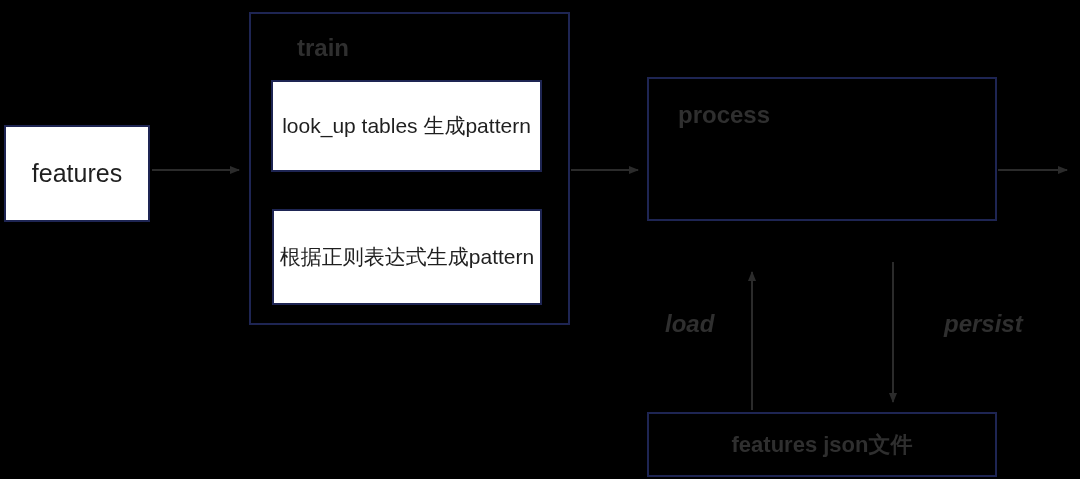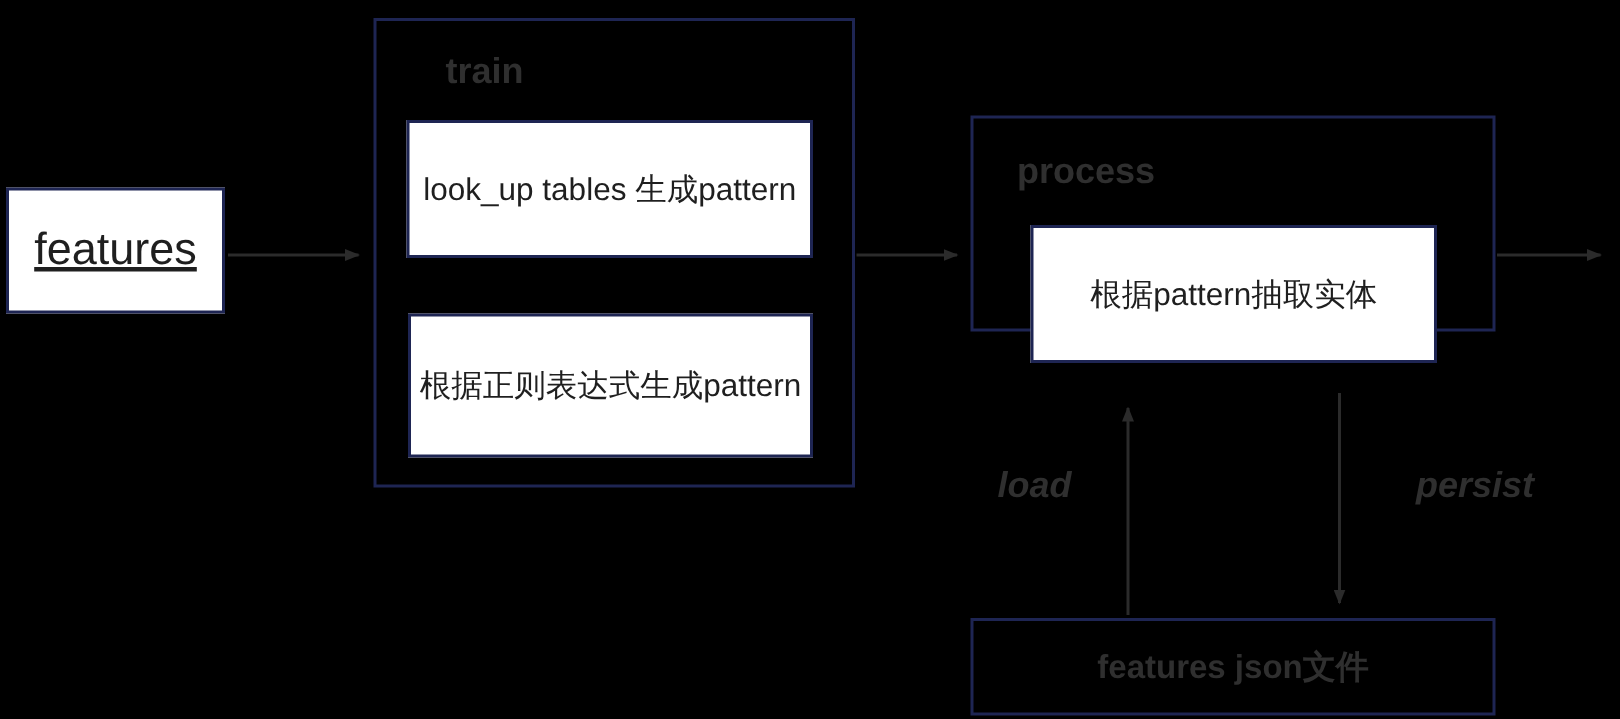--- a/index.html
+++ b/index.html
@@ -53,21 +53,21 @@
     position: absolute;
     font-weight: bold;
     color: var(--labelGray, #2f2f2f);
     font-size: 24px;
     line-height: 1;
     white-space: nowrap;
     font-style: italic;
   }
 
   
-  .features-box { left: 4px; top: 125px; width: 146px; height: 84px; font-size: 30px; text-decoration: underline; }
+  .features-box { left: 4px; top: 125px; width: 146px; height: 97px; font-size: 25px; }
 
   
   .train-group { left: 249px; top: 12px; width: 321px; height: 313px; padding-left: 48px; }
   .train-label { left: 46px; top: 22px; }
   .train-item-1 { left: 20px; top: 66px; width: 271px; height: 92px; font-size: 21px; }
   .train-item-2 { left: 21px; top: 195px; width: 270px; height: 96px; font-size: 21px; }
 
   
   .process-group { left: 647px; top: 77px; width: 350px; height: 144px; }
   .process-label { left: 29px; top: 24px; }
@@ -114,23 +114,20 @@
     <div class="node white train-item-1">
       <span>look_up tables 生成pattern</span>
     </div>
     <div class="node white train-item-2">
       <span>根据正则表达式生成pattern</span>
     </div>
   </div>
 
   <div class="group process-group">
     <div class="group-label process-label">process</div>
-    <div class="node white process-item-1">
-      <span>根据pattern抽取实体</span>
-    </div>
   </div>
 
   <div class="edge-label load-label">load</div>
 
   <div class="edge-label persist-label">persist</div>
 
   <div class="json-box node">
     <span>features json文件</span>
   </div>
 

